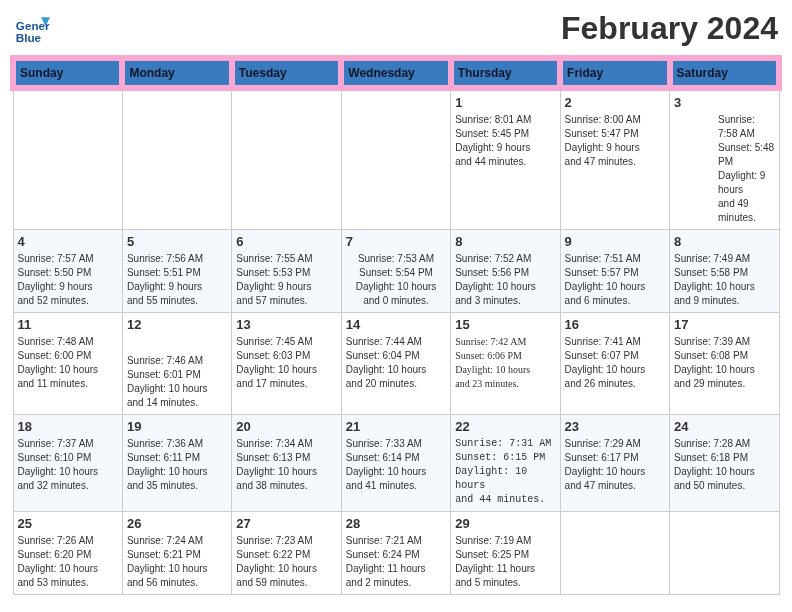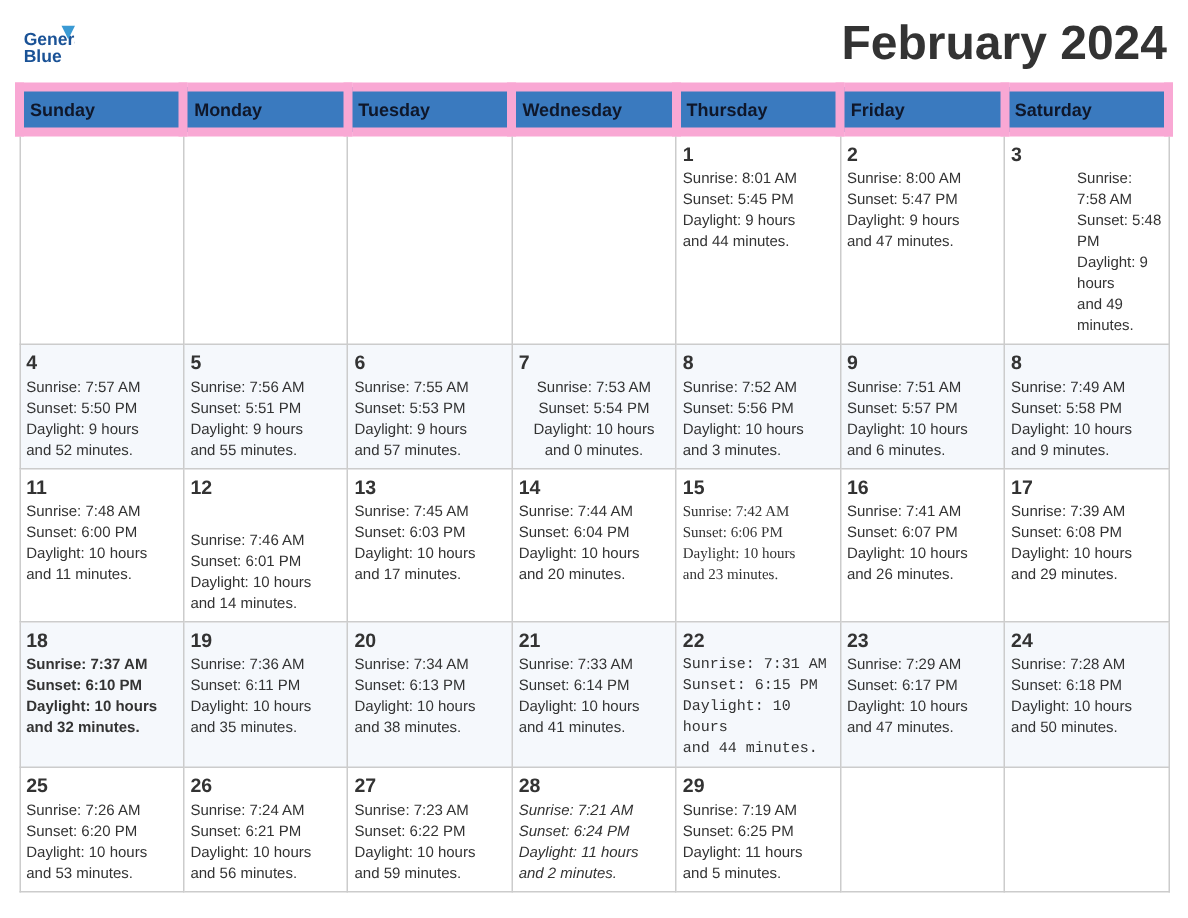--- a/index.html
+++ b/index.html
@@ -233,21 +233,21 @@
           <div class="day-num">17</div>
           <div class="day-info" style="white-space: pre-line;">Sunrise: 7:39 AM
 Sunset: 6:08 PM
 Daylight: 10 hours
 and 29 minutes.</div>
         </td>
       </tr>
       <tr>
         <td>
           <div class="day-num">18</div>
-          <div class="day-info" style="white-space: pre-line; font-weight: bold;">Sunrise: 7:37 AM
+          <div class="day-info" style="white-space: pre-line;">Sunrise: 7:37 AM
 Sunset: 6:10 PM
 Daylight: 10 hours
 and 32 minutes.</div>
         </td>
         <td>
           <div class="day-num">19</div>
           <div class="day-info" style="white-space: pre-line;">Sunrise: 7:36 AM
 Sunset: 6:11 PM
 Daylight: 10 hours
 and 35 minutes.</div>
@@ -305,21 +305,21 @@
         </td>
         <td>
           <div class="day-num">27</div>
           <div class="day-info" style="white-space: pre-line;">Sunrise: 7:23 AM
 Sunset: 6:22 PM
 Daylight: 10 hours
 and 59 minutes.</div>
         </td>
         <td>
           <div class="day-num">28</div>
-          <div class="day-info" style="white-space: pre-line; font-style: italic;">Sunrise: 7:21 AM
+          <div class="day-info" style="white-space: pre-line;">Sunrise: 7:21 AM
 Sunset: 6:24 PM
 Daylight: 11 hours
 and 2 minutes.</div>
         </td>
         <td>
           <div class="day-num">29</div>
           <div class="day-info" style="white-space: pre-line;">Sunrise: 7:19 AM
 Sunset: 6:25 PM
 Daylight: 11 hours
 and 5 minutes.</div>

